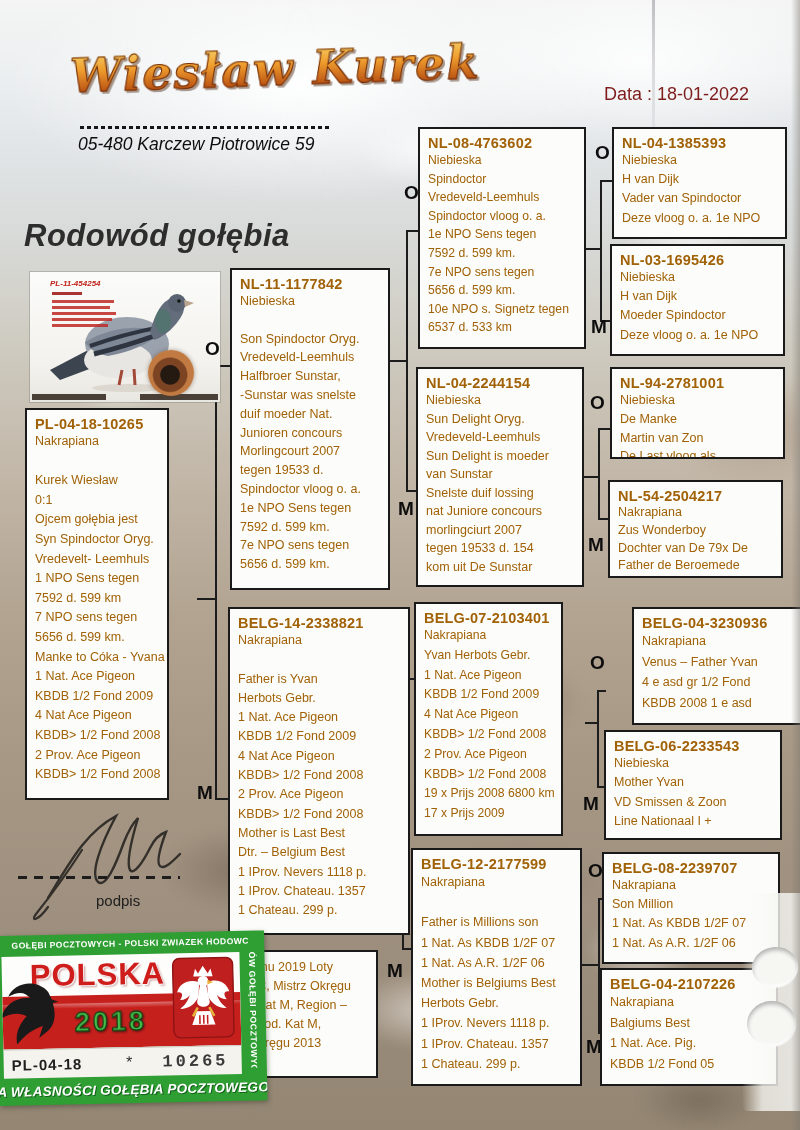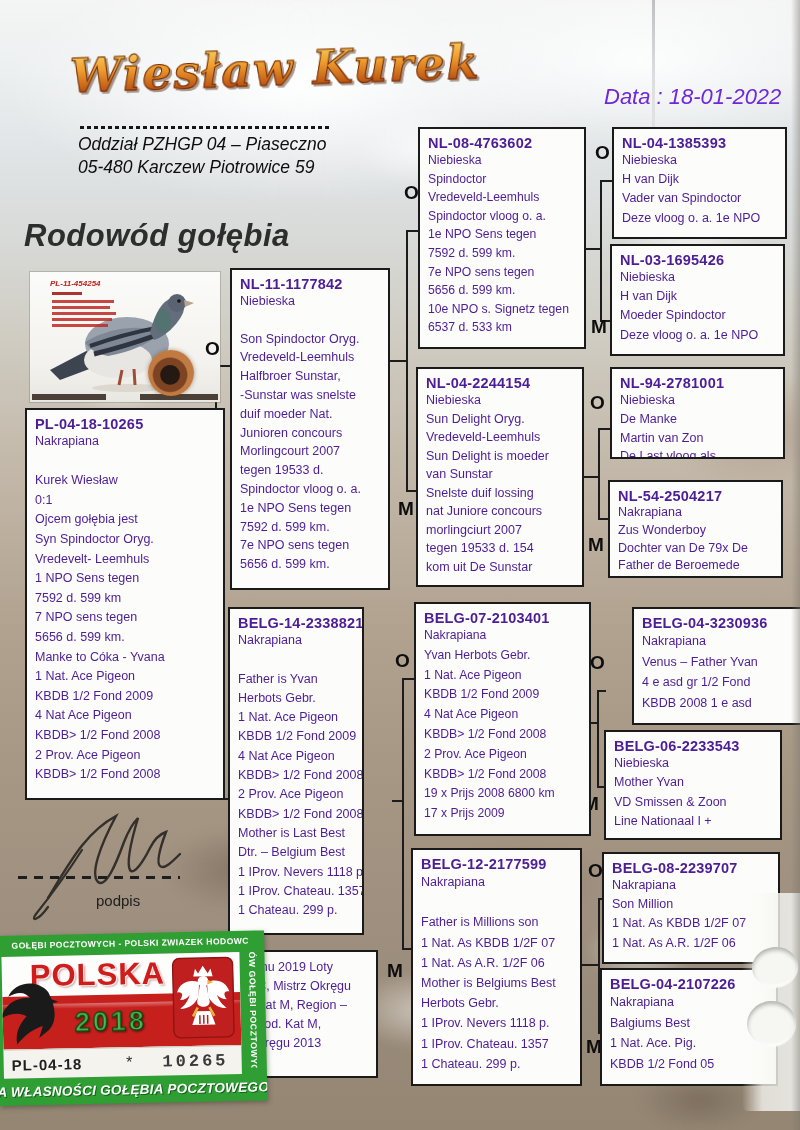--- a/index.html
+++ b/index.html
@@ -38,34 +38,34 @@
   
   .logo{
     position:absolute;left:70px;top:42px;z-index:2;
     font-family:"DejaVu Serif", serif;font-style:italic;font-weight:bold;
     font-size:46px;letter-spacing:2px;transform:rotate(-2deg);
     background:linear-gradient(180deg,#f7d96e 0%, #ef9d2e 40%, #b44a10 85%);
     -webkit-background-clip:text;background-clip:text;color:transparent;
     -webkit-text-stroke:1px #6e2a07;
     filter:drop-shadow(2px 2px 0 rgba(70,35,10,0.45));
   }
-  .date-label{position:absolute;left:604px;top:84px;z-index:2;font-size:22px;color:#6d28d9;font-style:italic;}
+  .date-label{position:absolute;left:604px;top:84px;z-index:2;font-size:18px;color:#7f1d1d;}
   .dash-sep{
     position:absolute;left:80px;top:126px;width:252px;height:3px;z-index:2;
     background:repeating-linear-gradient(90deg,#161616 0 4px, transparent 4px 7px);
   }
   .club{position:absolute;left:78px;top:133px;z-index:2;font-size:17.5px;font-style:italic;color:#0e0e0e;line-height:23px;}
   .page-title{
     position:absolute;left:24px;top:218px;z-index:2;
     font-size:31px;font-weight:bold;font-style:italic;color:#2d2d2d;letter-spacing:0.5px;
   }
   
   .pbox{
     position:absolute;z-index:2;background:#fcfcfa;border:2px solid #1a1a1a;
-    padding:6px 8px;box-sizing:border-box;overflow:hidden;color:#4c1d95;
+    padding:6px 8px;box-sizing:border-box;overflow:hidden;color:#a16207;
   }
   .pbox-id{font-size:14.5px;font-weight:bold;letter-spacing:0.2px;white-space:nowrap;}
   .pbox-lines{font-size:12.5px;}
   .bline{white-space:nowrap;}
   .pm{position:absolute;z-index:2;font-size:19px;font-weight:bold;color:#0d0d0d;}
   .cline{position:absolute;z-index:1;background:#1c1c1c;}
   
   .photo{position:absolute;left:30px;top:272px;width:190px;height:130px;z-index:2;
     background:linear-gradient(180deg,#fbfbf9 0%, #f3f2ee 70%, #e9e7e1 100%);
     box-shadow:0 0 0 1px rgba(120,115,105,0.35);}
@@ -142,21 +142,20 @@
 <body>
 
 <div class="bg"></div>
 <div class="bg-blobs"></div>
 <div class="sleeve-fold"></div>
 
 <div class="logo">Wiesław Kurek</div>
 <div class="date-label">Data : 18-01-2022</div>
 <div class="dash-sep"></div>
 <div class="club">
-  <div>Oddział PZHGP 04 – Piaseczno</div>
   <div>05-480 Karczew  Piotrowice 59</div>
 </div>
 <div class="page-title">Rodowód gołębia</div>
 
 <div class="photo">
   <svg viewBox="0 0 190 130">
     <ellipse cx="98" cy="116" rx="36" ry="4" fill="#dcd8d0"></ellipse>
     <path d="M20,98 L62,76 L78,90 L30,108 Z" fill="#3c4450"></path>
     <ellipse cx="97" cy="72" rx="42" ry="27" fill="#9aa2ae"></ellipse>
     <ellipse cx="88" cy="88" rx="34" ry="18" fill="#e8e6e2"></ellipse>
@@ -225,21 +224,21 @@
 <span class="pm" style="left:387px;top:960px">M</span>
 <span class="pm" style="left:595px;top:142px">O</span>
 <span class="pm" style="left:591px;top:316px">M</span>
 <span class="pm" style="left:590px;top:392px">O</span>
 <span class="pm" style="left:588px;top:534px">M</span>
 <span class="pm" style="left:590px;top:652px">O</span>
 <span class="pm" style="left:583px;top:793px">M</span>
 <span class="pm" style="left:588px;top:860px">O</span>
 <span class="pm" style="left:586px;top:1036px">M</span>
 
-<div class="pbox" style="left:25px;top:408px;width:200px;height:392px">
+<div class="pbox" style="left:25px;top:408px;width:144px;height:392px">
   <div class="pbox-id">PL-04-18-10265</div>
   <div class="pbox-lines" style="line-height:19.6px">
       <div class="bline">Nakrapiana</div>
       <div class="bline">&nbsp;</div>
       <div class="bline">Kurek Wiesław</div>
       <div class="bline">0:1</div>
       <div class="bline">Ojcem gołębia jest</div>
       <div class="bline">Syn Spindoctor Oryg.</div>
       <div class="bline">Vredevelt- Leemhuls</div>
       <div class="bline">1 NPO Sens tegen</div>
@@ -270,21 +269,21 @@
       <div class="bline">Morlingcourt 2007</div>
       <div class="bline">tegen 19533 d.</div>
       <div class="bline">Spindoctor  vloog o. a.</div>
       <div class="bline">1e NPO Sens tegen</div>
       <div class="bline">7592 d. 599 km.</div>
       <div class="bline">7e NPO sens tegen</div>
       <div class="bline">5656 d. 599 km.</div>
     </div>
 </div>
 
-<div class="pbox" style="left:228px;top:607px;width:136px;height:328px">
+<div class="pbox" style="left:228px;top:607px;width:182px;height:328px">
   <div class="pbox-id">BELG-14-2338821</div>
   <div class="pbox-lines" style="line-height:19.3px">
       <div class="bline">Nakrapiana</div>
       <div class="bline">&nbsp;</div>
       <div class="bline">Father is Yvan</div>
       <div class="bline">Herbots Gebr.</div>
       <div class="bline">1 Nat. Ace Pigeon</div>
       <div class="bline">KBDB 1/2  Fond 2009</div>
       <div class="bline">4 Nat Ace Pigeon</div>
       <div class="bline">KBDB&gt; 1/2  Fond 2008</div>
@@ -323,21 +322,21 @@
       <div class="bline">Sun Delight is moeder</div>
       <div class="bline">van Sunstar</div>
       <div class="bline">Snelste duif lossing</div>
       <div class="bline">nat Juniore concours</div>
       <div class="bline">morlingciurt 2007</div>
       <div class="bline">tegen 19533 d. 154</div>
       <div class="bline">kom uit De Sunstar</div>
     </div>
 </div>
 
-<div class="pbox" style="left:414px;top:602px;width:177px;height:234px">
+<div class="pbox" style="left:414px;top:602px;width:149px;height:234px">
   <div class="pbox-id">BELG-07-2103401</div>
   <div class="pbox-lines" style="line-height:19.8px;font-size:12.2px">
       <div class="bline">Nakrapiana</div>
       <div class="bline">Yvan Herbots Gebr.</div>
       <div class="bline">1 Nat. Ace Pigeon</div>
       <div class="bline">KBDB 1/2  Fond 2009</div>
       <div class="bline">4 Nat Ace Pigeon</div>
       <div class="bline">KBDB&gt; 1/2  Fond 2008</div>
       <div class="bline">2 Prov. Ace Pigeon</div>
       <div class="bline">KBDB&gt; 1/2  Fond 2008</div>

